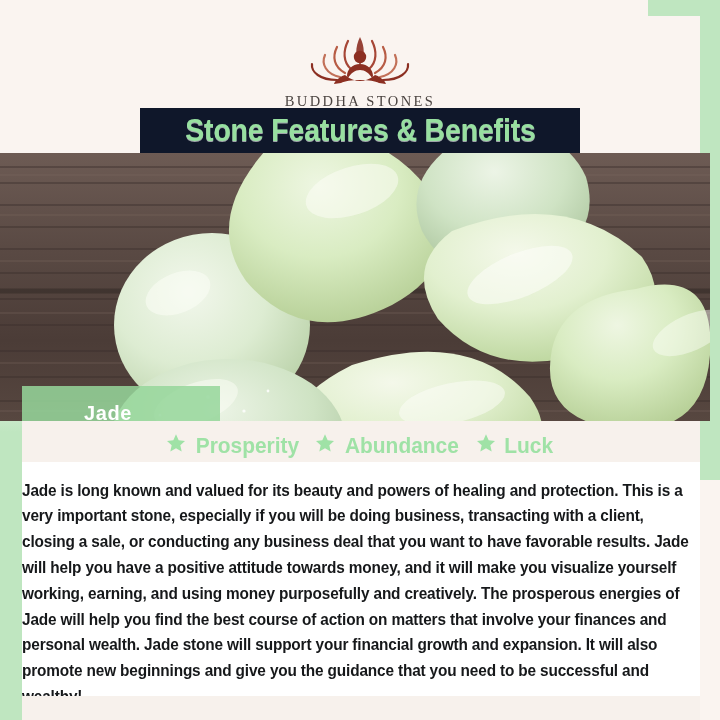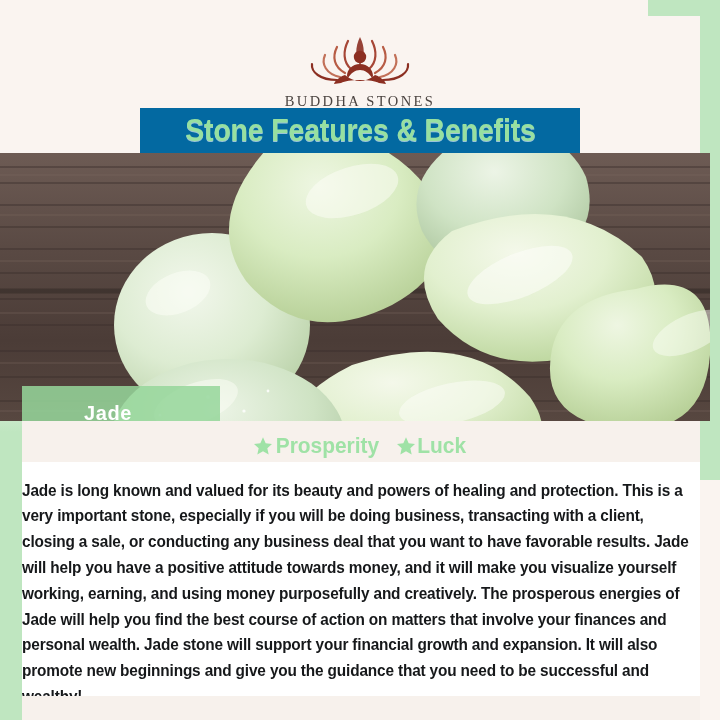--- a/index.html
+++ b/index.html
@@ -22,41 +22,41 @@
 
   
   .header{position:absolute;left:0;top:0;width:720px;height:110px;
           display:flex;flex-direction:column;align-items:center;justify-content:flex-end;}
   .logo-mark{margin-top:16px;width:150px;height:60px;display:block;}
   .logo-text{margin-top:2px;font-family:"Liberation Serif","DejaVu Serif",serif;
              font-size:14.5px;letter-spacing:2.4px;color:#4a4340;font-weight:400;}
 
   
   .title-band{position:absolute;left:140px;top:108px;width:440px;height:45px;
-              background:#0369a1;display:flex;align-items:center;justify-content:center;}
+              background:#0f172a;display:flex;align-items:center;justify-content:center;}
   .title-text{font-family:"Liberation Sans","DejaVu Sans",sans-serif;
               font-weight:bold;font-size:31px;color:#97e0a0;
               transform:scaleX(0.92);transform-origin:center;
               letter-spacing:-0.2px;white-space:nowrap;
               text-shadow:0 1px 0 rgba(255,255,255,.6);}
 
   
   .photo{position:absolute;left:0;top:153px;width:710px;height:268px;overflow:hidden;
          background:#4a3c36;}
   .photo svg{display:block;width:710px;height:268px;}
 
   .jade-banner{position:absolute;left:22px;top:386px;width:198px;height:36px;
                background:rgba(150,214,155,0.86);display:flex;align-items:center;}
   .jade-label{color:#ffffff;font-weight:bold;font-size:20px;letter-spacing:0.6px;
               margin-left:62px;margin-top:19px;}
 
   
   .benefits{position:absolute;left:22px;top:430px;width:676px;height:32px;
             display:flex;align-items:center;justify-content:center;gap:14px;}
-  .benefit{display:flex;align-items:center;}
+  .benefit{display:flex;align-items:flex-start;gap:7px;}
   .benefit .star{width:20px;height:20px;display:block;}
   .benefit .lbl{font-weight:bold;font-size:22px;color:#9fe2a6;
                 transform:scaleX(0.95);transform-origin:center;white-space:nowrap;}
 
   
   .body-area{position:absolute;left:22px;top:462px;width:678px;height:234px;
              background:#ffffff;}
   .body-text{position:absolute;left:0;top:0;width:678px;padding:0 6px 0 0;
              font-size:15.6px;line-height:25.8px;color:#16181a;
              font-weight:bold;letter-spacing:-0.15px;
@@ -195,20 +195,26 @@
     <div class="benefit">
       <svg class="star" viewBox="0 0 24 24">
         <polygon points="12,1.6 15.2,8.6 22.8,9.5 17.2,14.6 18.8,22.2 12,18.4 5.2,22.2 6.8,14.6 1.2,9.5 8.8,8.6" fill="#9fe2a6"></polygon>
       </svg>
       <span class="lbl">Prosperity</span>
     </div>
     <div class="benefit">
       <svg class="star" viewBox="0 0 24 24">
         <polygon points="12,1.6 15.2,8.6 22.8,9.5 17.2,14.6 18.8,22.2 12,18.4 5.2,22.2 6.8,14.6 1.2,9.5 8.8,8.6" fill="#9fe2a6"></polygon>
       </svg>
+      <span class="lbl">Abundance</span>
+    </div>
+    <div class="benefit">
+      <svg class="star" viewBox="0 0 24 24">
+        <polygon points="12,1.6 15.2,8.6 22.8,9.5 17.2,14.6 18.8,22.2 12,18.4 5.2,22.2 6.8,14.6 1.2,9.5 8.8,8.6" fill="#9fe2a6"></polygon>
+      </svg>
       <span class="lbl">Luck</span>
     </div>
   </div>
 
   <div class="body-area">
     <p class="body-text">Jade is long known and valued for its beauty and powers of healing and protection. This is a very important stone, especially if you will be doing business, transacting with a client, closing a sale, or conducting any business deal that you want to have favorable results. Jade will help you have a positive attitude towards money, and it will make you visualize yourself working, earning, and using money purposefully and creatively. The prosperous energies of Jade will help you find the best course of action on matters that involve your finances and personal wealth. Jade stone will support your financial growth and expansion. It will also promote new beginnings and give you the guidance that you need to be successful and wealthy!</p>
   </div>
 
   <div class="cream-strip2"></div>
 </div>

